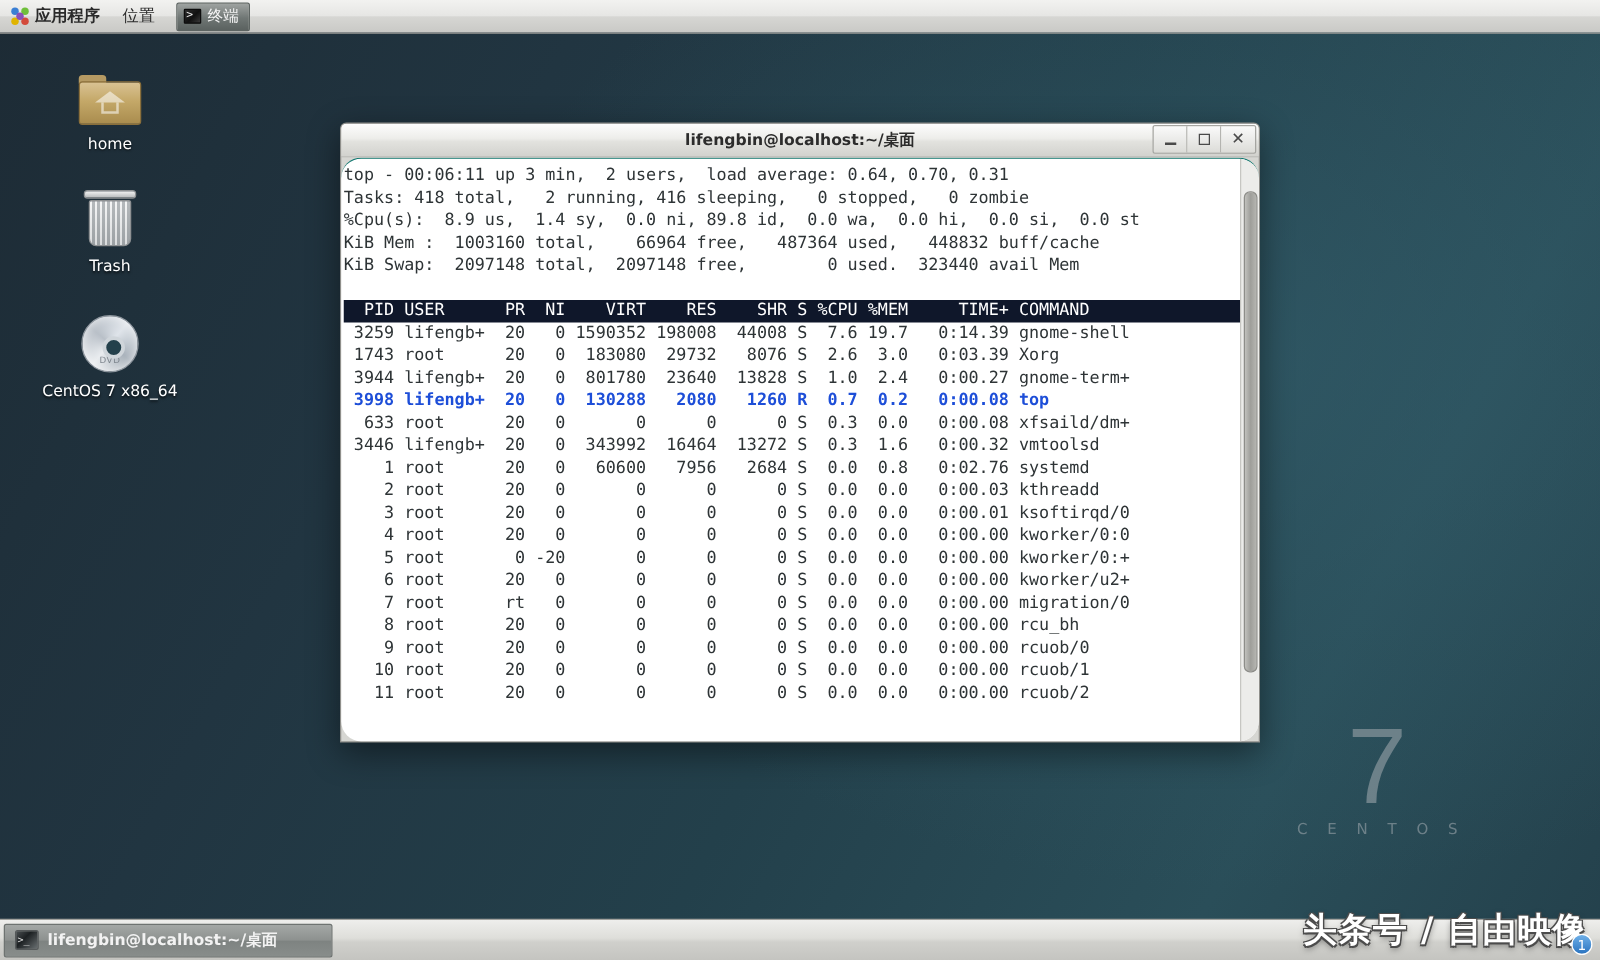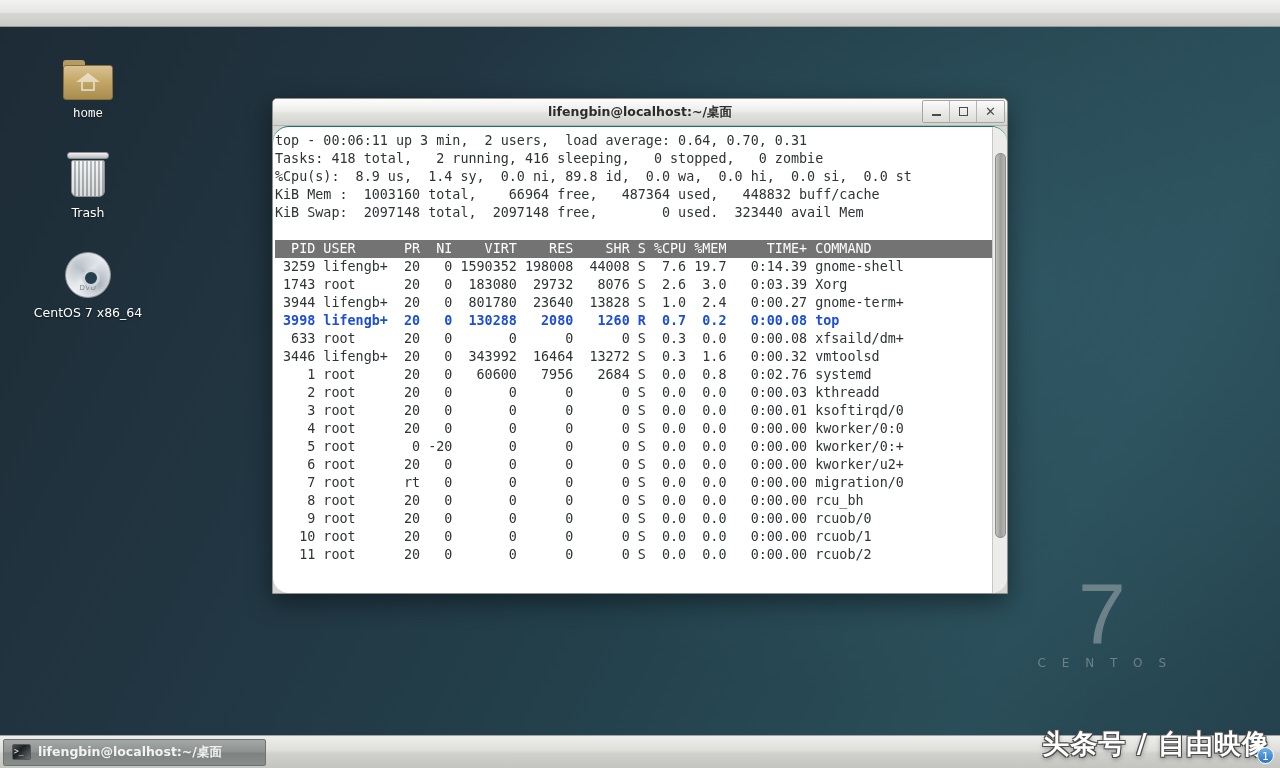--- a/index.html
+++ b/index.html
@@ -248,21 +248,21 @@
     border-radius:16px;
   }
   #term-text {
     flex:1 1 auto; padding: 5px 0 0 2px;
     font-family:"DejaVu Sans Mono", "Liberation Mono", monospace;
     font-size:13.4px; line-height:18px;
     color:#2e3436; white-space:pre;
     overflow:hidden;
   }
   #term-text .hdrrow {
-    background:#737373; color:#ffffff; display:block;
+    background:#0f172a; color:#ffffff; display:block;
     white-space:pre;
   }
   #term-text .bold { font-weight:bold; color:#1d4ed8; }
 
   
   #term-scroll {
     flex:0 0 15px; background:#ececea; border-left:1px solid #c6c6c2;
     position:relative;
   }
   #term-thumb {
@@ -298,24 +298,43 @@
     content:">_"; position:absolute; left:1px; top:0px;
     font: 8px/14px "DejaVu Sans Mono", monospace; color:#e9e9e9;
   }
 </style>
 </head>
 <body>
 
 <div id="screen">
 
   <div id="top-panel">
-
-  </div>
-
-  <div class="desk-icon" style="left:28px; top:48px;font-family:Liberation Mono, monospace;">
+    <div class="panel-left">
+      <div class="panel-item bold">
+        <span id="apps-icon">
+          <span></span>
+            <span></span>
+            <span></span>
+            <span></span>
+            <span></span>
+        </span>
+        <span>应用程序</span>
+      </div>
+      <div class="panel-item">
+        <span>位置</span>
+      </div>
+      <div id="win-button">
+        <span class="term-mini"></span>
+        <span>终端</span>
+      </div>
+    </div>
+
+  </div>
+
+  <div class="desk-icon" style="left:28px; top:48px;">
     <div class="glyph">
       <div class="folder">
         <div class="tab"></div>
         <div class="body"></div>
         <div class="house">
             <div class="roof"></div>
             <div class="wall"></div>
           </div>
       </div>
     </div>

